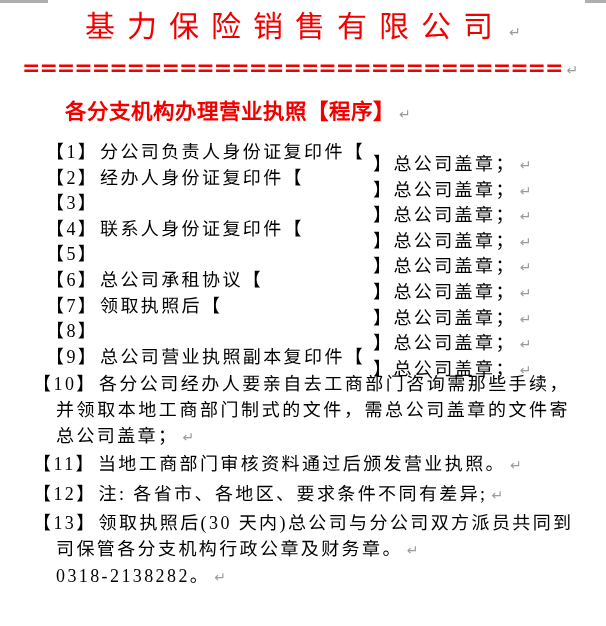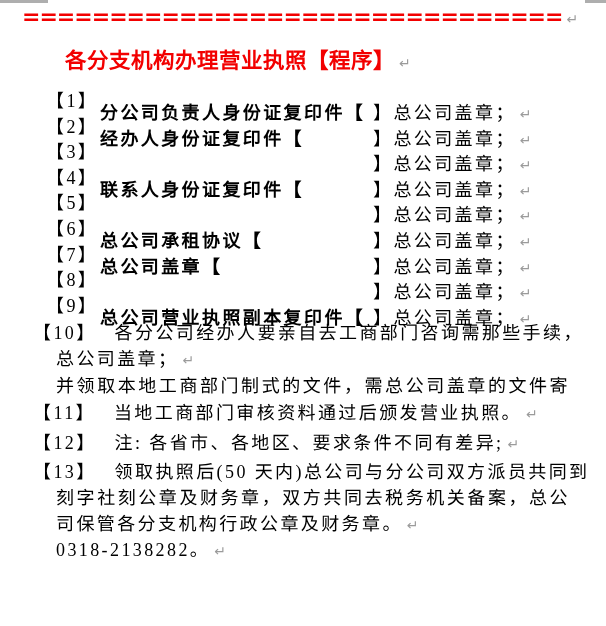--- a/index.html
+++ b/index.html
@@ -23,38 +23,39 @@
     margin:21px 0 0 65px;font-size:21.5px;line-height:25px;font-weight:bold;
     letter-spacing:0.5px;color:#f20000;white-space:nowrap;
   }
   .pmark{
     color:#9b9b9b;font-size:14px;letter-spacing:0;margin-left:4px;
     font-family:"DejaVu Sans",sans-serif;font-weight:normal;
   }
   .checklist{margin-top:13px;font-size:18px;letter-spacing:2.4px;}
   .row{position:relative;height:25.6px;line-height:25.6px;white-space:nowrap;}
   .row .num{position:absolute;left:46px;top:0;}
-  .row .label{position:absolute;left:100px;top:12px;font-weight:bold;}
+  .row .label{position:absolute;left:100px;top:0;}
   .row .right{position:absolute;left:373px;top:12px;}
   .paras{font-size:18px;letter-spacing:2.4px;}
   .para{margin:2px 36px 0 56px;}
   .para.mt3{margin-top:3px;}
   .para.mt0{margin-top:0;}
   .pline{line-height:25.6px;white-space:nowrap;}
   .jl{text-align:justify;text-align-last:justify;}
   .first{margin-left:-23px;}
-  .first .num{margin-right:18px;}
+  .first .num{margin-right:2px;}
 </style>
 </head>
 <body>
 
 <div id="page">
   <div class="corner-mark corner-left"></div>
   <div class="corner-mark corner-right"></div>
 
+  <div class="doc-title"><span>基力保险销售有限公司</span><span class="pmark">↵</span></div>
 
   <div class="divider"><span>===============================</span><span class="pmark">↵</span></div>
 
   <div class="sub-title"><span>各分支机构办理营业执照【程序】</span><span class="pmark">↵</span></div>
 
   <div class="checklist">
     <div class="row">
         <span class="num">【1】</span>
         <span class="label">分公司负责人身份证复印件【</span>
         <span class="right"><span>】总公司盖章；</span><span class="pmark">↵</span></span>
@@ -77,48 +78,47 @@
         <span class="num">【5】</span>
         <span class="right"><span>】总公司盖章；</span><span class="pmark">↵</span></span>
       </div>
     <div class="row">
         <span class="num">【6】</span>
         <span class="label">总公司承租协议【</span>
         <span class="right"><span>】总公司盖章；</span><span class="pmark">↵</span></span>
       </div>
     <div class="row">
         <span class="num">【7】</span>
-        <span class="label">总公司盖章【</span>
+        <span class="label">领取执照后【</span>
         <span class="right"><span>】总公司盖章；</span><span class="pmark">↵</span></span>
       </div>
     <div class="row">
         <span class="num">【8】</span>
         <span class="right"><span>】总公司盖章；</span><span class="pmark">↵</span></span>
       </div>
     <div class="row">
         <span class="num">【9】</span>
         <span class="label">总公司营业执照副本复印件【</span>
         <span class="right"><span>】总公司盖章；</span><span class="pmark">↵</span></span>
       </div>
   </div>
 
   <div class="paras">
     <div class="para">
       <div class="pline jl first"><span class="num">【10】</span><span>各分公司经办人要亲自去工商部门咨询需那些手续，</span></div>
+      <div class="pline jl"><span>并领取本地工商部门制式的文件，需总公司盖章的文件寄</span></div>
       <div class="pline"><span>总公司盖章；</span><span class="pmark">↵</span></div>
-      <div class="pline jl"><span>并领取本地工商部门制式的文件，需总公司盖章的文件寄</span></div>
     </div>
     <div class="para">
       <div class="pline first"><span class="num">【11】</span><span>当地工商部门审核资料通过后颁发营业执照。</span><span class="pmark">↵</span></div>
     </div>
     <div class="para mt3">
       <div class="pline first"><span class="num">【12】</span><span>注: 各省市、各地区、要求条件不同有差异;</span><span class="pmark">↵</span></div>
     </div>
     <div class="para mt3">
-      <div class="pline jl first"><span class="num">【13】</span><span>领取执照后(50 天内)总公司与分公司双方派员共同到</span></div>
-      <div class="pline jl"><span>刻字社刻公章及财务章，双方共同去税务机关备案，总公</span></div>
+      <div class="pline jl first"><span class="num">【13】</span><span>领取执照后(30 天内)总公司与分公司双方派员共同到</span></div>
       <div class="pline"><span>司保管各分支机构行政公章及财务章。</span><span class="pmark">↵</span></div>
     </div>
     <div class="para mt0">
       <div class="pline"><span>0318-2138282。</span><span class="pmark">↵</span></div>
     </div>
   </div>
 </div>
 
 </body></html>

